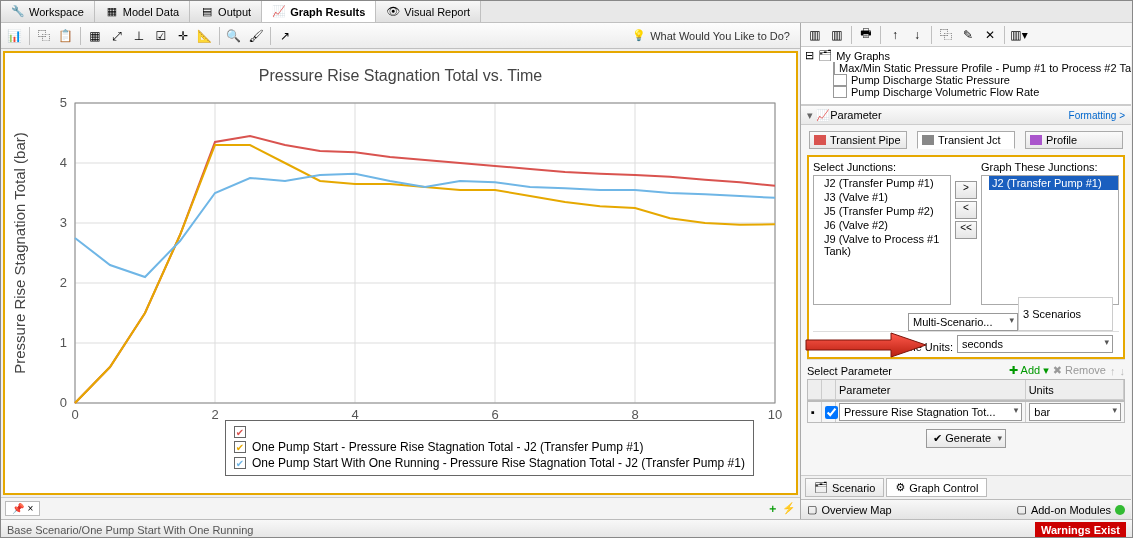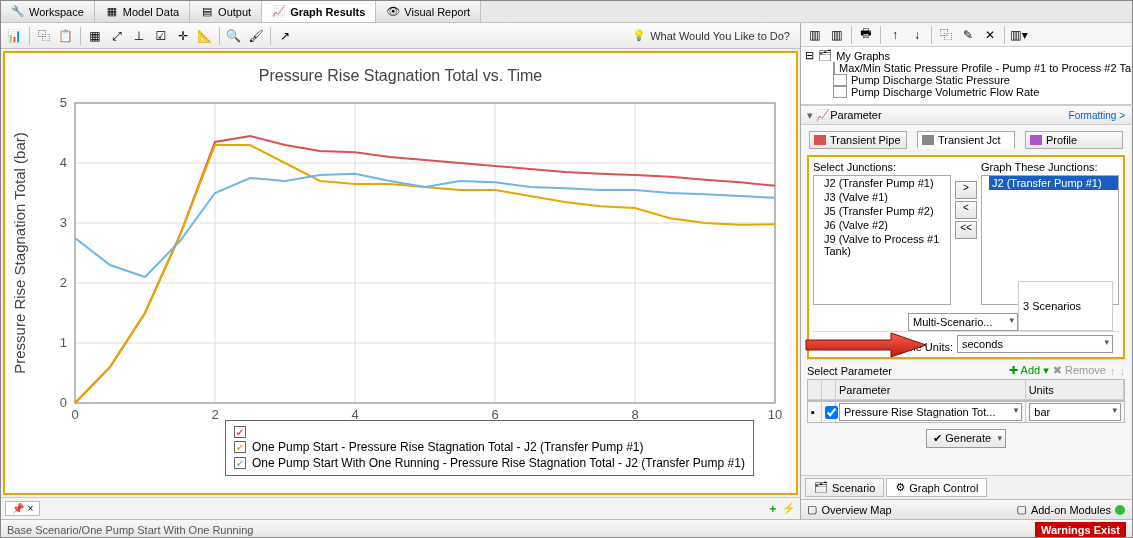--- a/index.html
+++ b/index.html
@@ -258,21 +258,21 @@
           <div class="j-list" id="jgr">
               <div class="j-sel">J2 (Transfer Pump #1)</div>
             </div>
         </div>
       </div>
       <div class="form-row" style="border-top:none;margin-top:4px">
         <label></label>
         <div class="combo" style="width:110px">
             <span>Multi-Scenario...</span>
           </div>
-        <div style="border:1px solid #ccc;padding:18px 4px;flex:1;background:#fff">3 Scenarios</div>
+        <div style="border:1px solid #ccc;padding:10px 4px;flex:1;background:#fff">3 Scenarios</div>
       </div>
       <div class="form-row">
         <label>Time Units:</label>
         <div class="combo" style="flex:1">
             <span>seconds</span>
           </div>
       </div>
     </div>
 
     <div class="sel-param">

